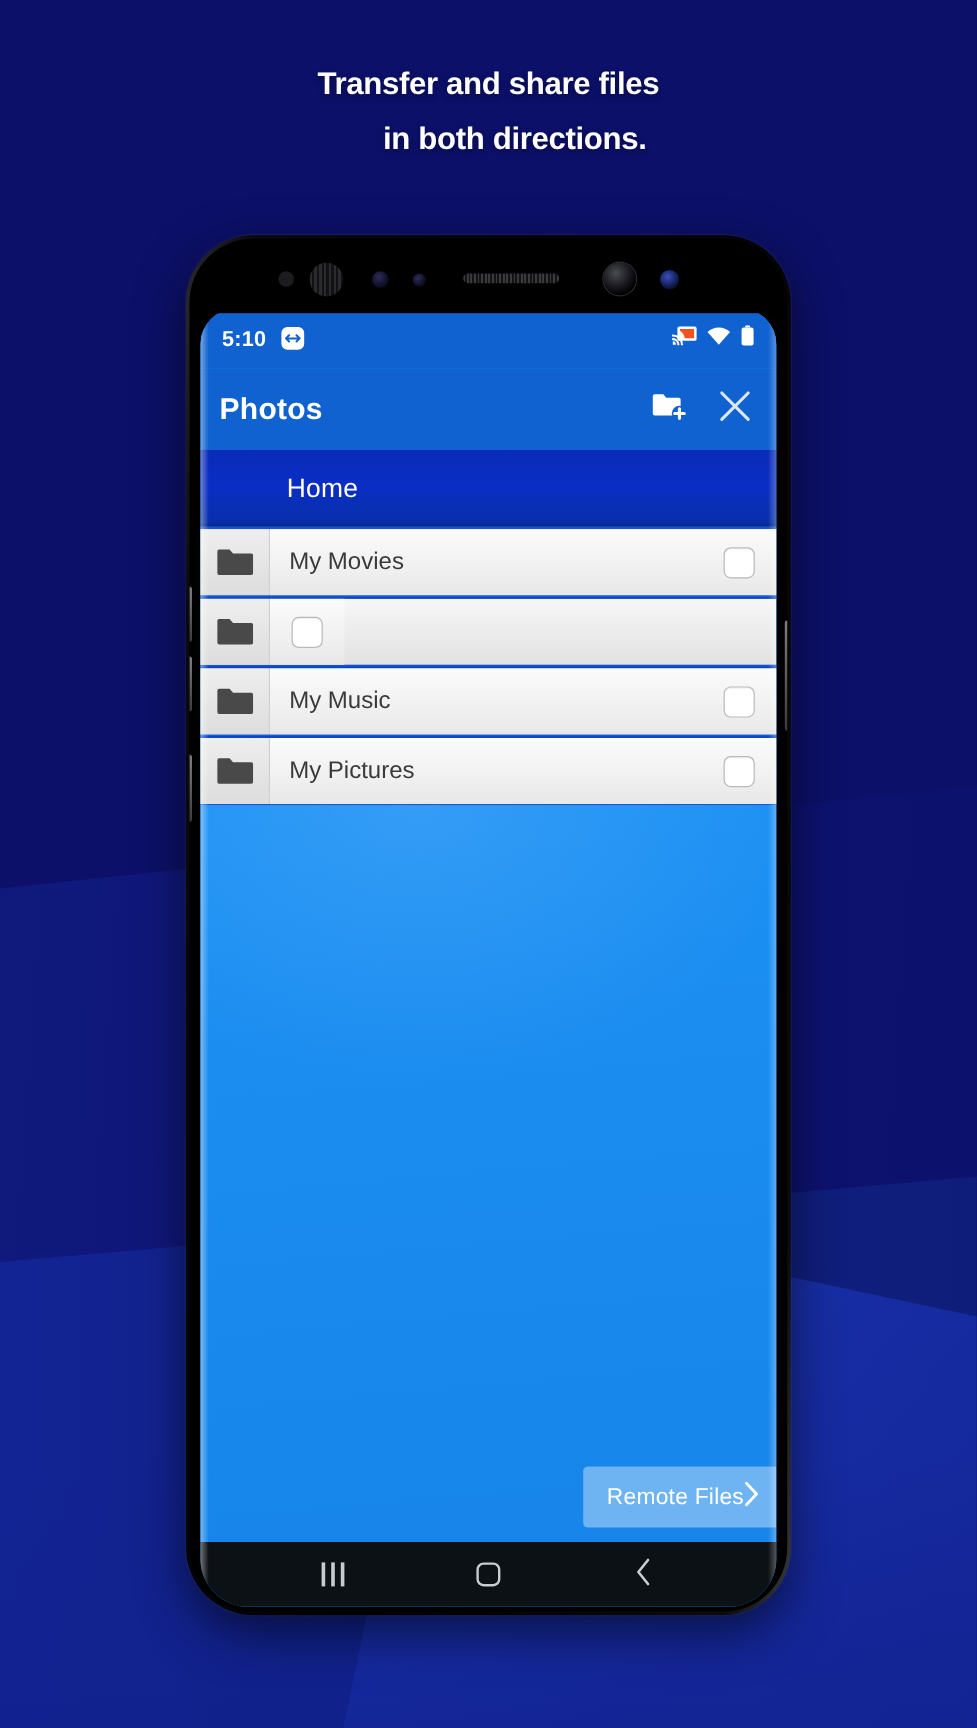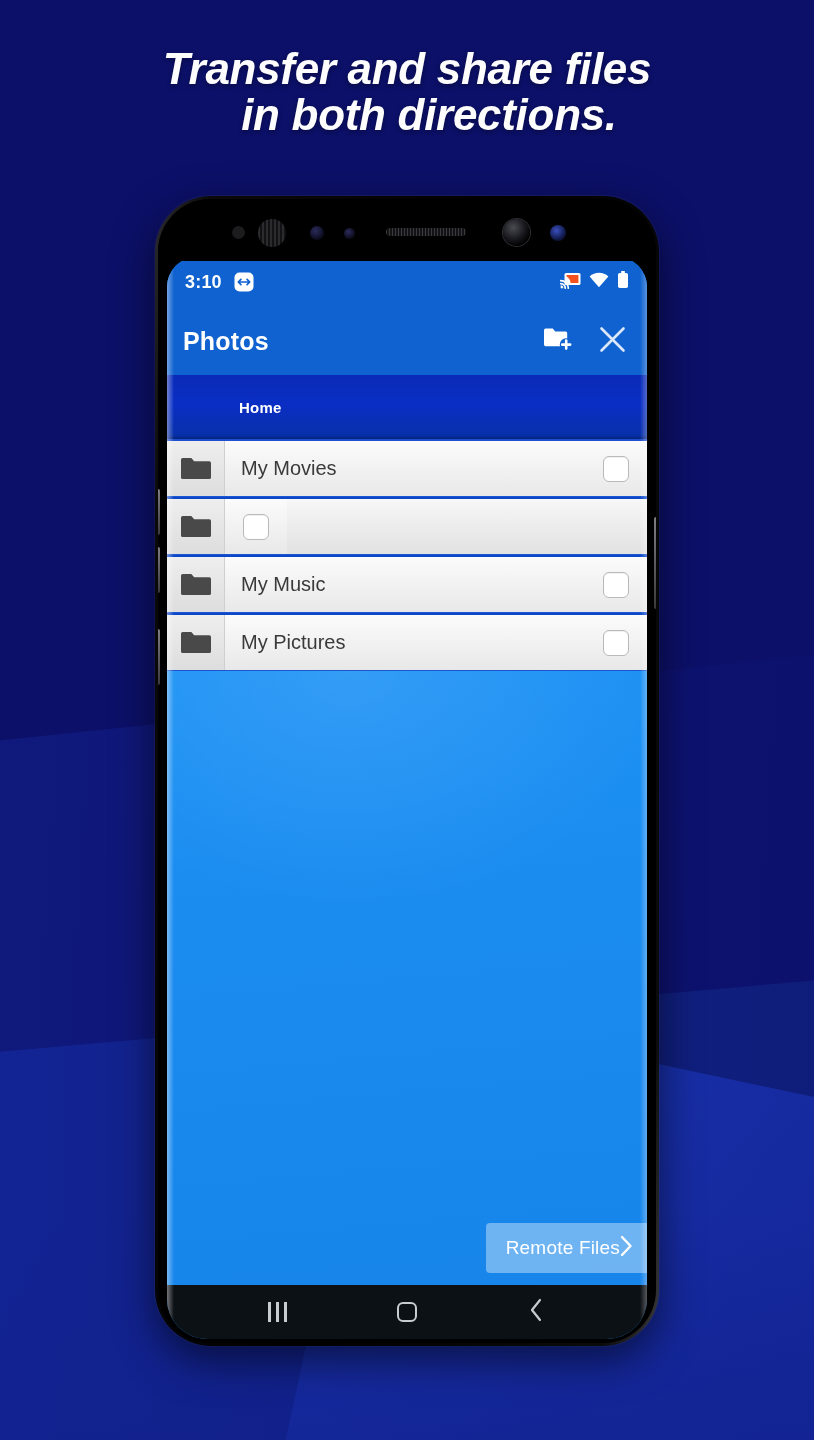--- a/index.html
+++ b/index.html
@@ -29,24 +29,23 @@
   }
   .bg-facet-d {
     position:absolute; left:0; bottom:0; width:100%; height:16%;
     background:linear-gradient(180deg,rgba(20,38,160,0) 0%, rgba(17,32,140,.55) 100%);
   }
 
   
   .headline {
     position:absolute; top:46px; left:0; width:100%;
     text-align:center; color:#fdfdfd;
-    font-size:44px; line-height:46px; font-weight:700;
+    font-size:26px; line-height:46px; font-weight:700;
     letter-spacing:-0.3px;
     text-shadow:0 2px 5px rgba(0,0,0,.35);
-    font-style:italic;
   }
   .headline .l2 { display:block;margin-left:44px; }
 
   
   .phone {
     position:absolute; left:155px; top:196px;
     width:504px; height:1150px;
     border-radius:56px;
     background:linear-gradient(100deg,#2c2c2e 0%, #0a0a0a 8%, #000 50%, #0b0b0b 92%, #3a3a3c 100%);
     box-shadow:0 14px 40px rgba(0,0,0,.55), 0 0 0 1px rgba(255,255,255,.05);
@@ -114,21 +113,21 @@
   .appbar-title { color:#fff; font-size:25px; font-weight:700; letter-spacing:.2px; }
   .appbar-actions { margin-left:auto; display:flex; align-items:center; gap:24px; padding-right:4px; }
 
   
   .crumbbar {
     height:64px;
     background:linear-gradient(180deg,#0a2bb8 0%, #0a2ec4 45%, #0730a8 100%);
     display:flex; align-items:center; padding-left:72px;
     box-shadow:inset 0 -2px 3px rgba(0,0,0,.25);
   }
-  .crumb { color:#ffffff; font-size:15px; letter-spacing:.2px;font-weight:bold; }
+  .crumb { color:#ffffff; font-size:22px; letter-spacing:.2px; }
 
   
   .filelist { background:#1f8ef0; }
   .row {
     height:58px; display:flex; align-items:stretch;
     border-top:2px solid #0c47c8;
     border-bottom:1px solid #1b55cf;
     background:linear-gradient(180deg,#f7f7f7 0%, #ebebeb 55%, #e2e2e2 100%);
   }
   .row:first-child { border-top:2px solid #1f4fd0; }
@@ -221,21 +220,21 @@
       <div class="speaker"></div>
       <div class="sensor s-cam"></div>
       <div class="sensor s-iris"></div>
     </div>
 
     <div class="screen">
       <div class="edge-l"></div>
       <div class="edge-r"></div>
 
       <div class="statusbar">
-        <span class="sb-time">3:10</span>
+        <span class="sb-time">5:10</span>
         <span class="tv-icon">
           <svg width="20" height="20" viewBox="0 0 20 20">
             <rect x="0.5" y="0.5" width="19" height="19" rx="5" fill="#ffffff"></rect>
             <path d="M4.6 10h10.8M6.9 7.4 4.3 10l2.6 2.6M13.1 7.4 15.7 10l-2.6 2.6" stroke="#0f62cf" stroke-width="1.7" fill="none" stroke-linecap="round" stroke-linejoin="round"></path>
           </svg>
         </span>
         <span class="sb-spacer"></span>
         <span class="sb-right">
           <span>
             <svg width="21" height="17" viewBox="0 0 21 17">

